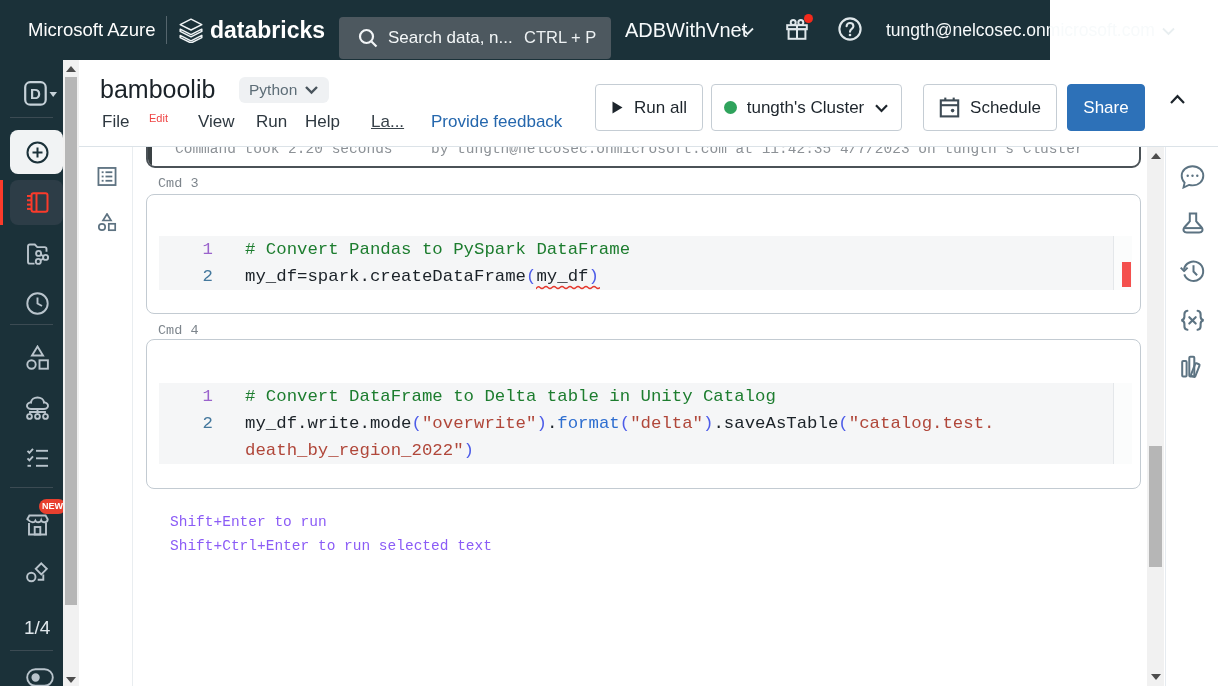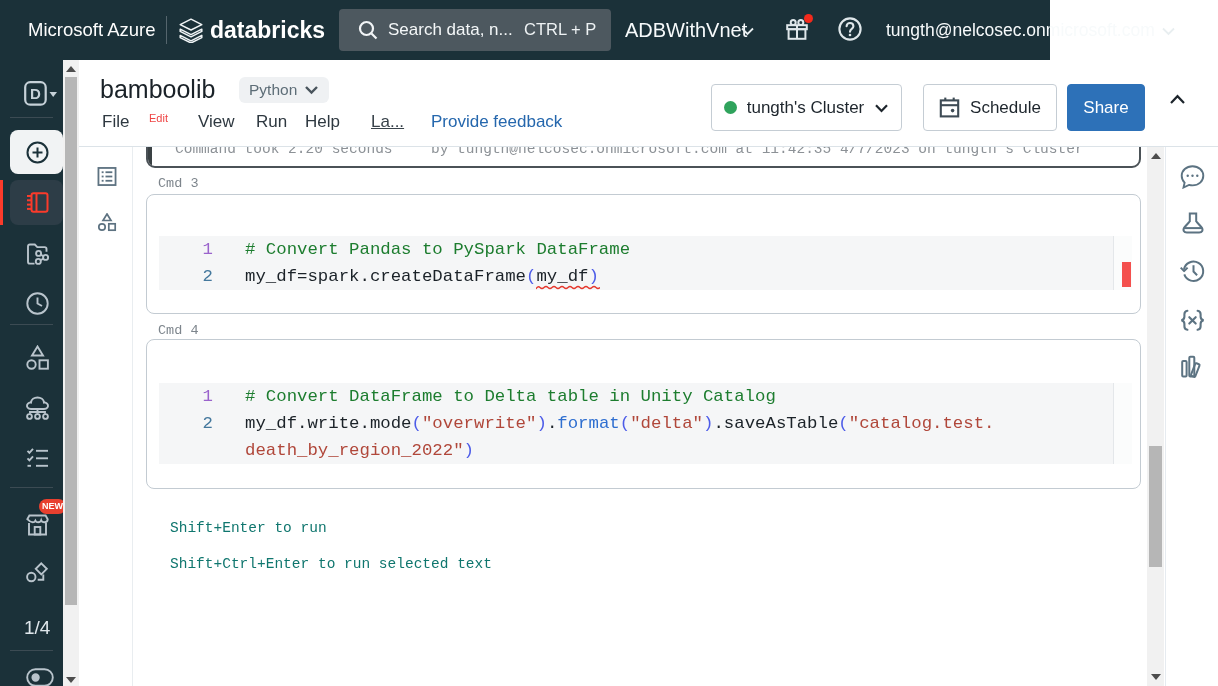--- a/index.html
+++ b/index.html
@@ -58,21 +58,21 @@
     <div class="tb-text" style="left:28px; top:19px; font-size:18.5px; color:#fdfdfd;">Microsoft Azure</div>
     <div class="abs" style="left:166px; top:16px; width:1px; height:28px; background:#55656d;"></div>
 
     <svg class="abs" style="left:179px; top:18px;" width="24" height="25" viewBox="0 0 24 25" fill="none" stroke="#f0f4f6" stroke-width="1.5" stroke-linejoin="round">
       <path d="M12 1.2 L22.8 6.6 L12 12 L1.2 6.6 Z"></path>
       <path d="M1.2 11.2 L12 16.6 L22.8 11.2 L22.8 13.4 L12 18.8 L1.2 13.4 Z"></path>
       <path d="M1.2 17.4 L12 22.8 L22.8 17.4 L22.8 19.6 L12 25 L1.2 19.6 Z"></path>
     </svg>
     <div class="tb-text" style="left:210px; top:17px; font-size:23px; font-weight:bold; color:#ffffff;">databricks</div>
 
-    <div class="abs" style="left:339px; top:9px; width:272px; height:42px; background:#4d585f; border-radius:4px;">
+    <div class="abs" style="left:339px; top:17px; width:272px; height:42px; background:#4d585f; border-radius:4px;">
       <svg class="abs" style="left:18px; top:10px;" width="22" height="22" viewBox="0 0 22 22" fill="none" stroke="#f2f5f7" stroke-width="2.2">
         <circle cx="9.5" cy="9.5" r="6.5"></circle>
           <line x1="14.5" y1="14.5" x2="19.5" y2="19.5"></line>
       </svg>
       <div class="tb-text" style="left:49px; top:11px; font-size:17px; color:#f4f7f8;">Search data, n...</div>
       <div class="tb-text" style="left:185px; top:11px; font-size:16.5px; color:#eef2f4;">CTRL + P</div>
     </div>
 
     <div class="tb-text" style="left:625px; top:19px; font-size:20px; color:#f7fafb;">ADBWithVnet</div>
     <svg class="abs" style="left:740px; top:26px;" width="15" height="10" viewBox="0 0 15 10" fill="none" stroke="#e8eef0" stroke-width="1.8">
@@ -201,20 +201,26 @@
         </svg>
     </div>
     <div class="abs" style="left:23px; top:52px; font-size:17px; color:#2e3840;">File</div>
     <div class="abs" style="left:70px; top:52px; font-size:11px; color:#ef4444;">Edit</div>
     <div class="abs" style="left:119px; top:52px; font-size:17px; color:#2e3840;text-align:right;">View</div>
     <div class="abs" style="left:177px; top:52px; font-size:17px; color:#2e3840;">Run</div>
     <div class="abs" style="left:226px; top:52px; font-size:17px; color:#2e3840;">Help</div>
     <div class="abs" style="left:292px; top:52px; font-size:17px; color:#39434b; text-decoration:underline;">La...</div>
     <div class="abs" style="left:352px; top:52px; font-size:17px; color:#2567ad;">Provide feedback</div>
 
+    <button class="btn" style="left:516px; top:24px; width:106px; gap:10px;">
+      <svg width="13" height="15" viewBox="0 0 13 15">
+          <path d="M1.5 1.5 L11.5 7.5 L1.5 13.5 Z" fill="#1d252c"></path>
+        </svg>
+      <span>Run all</span>
+    </button>
     <button class="btn" style="left:632px; top:24px; width:189px; gap:10px;">
       <span style="width:13px; height:13px; border-radius:50%; background:#2fa35c; display:inline-block;"></span>
       <span>tungth's Cluster</span>
       <svg width="15" height="10" viewBox="0 0 15 10" fill="none" stroke="#1d252c" stroke-width="2.2">
           <path d="M2 2.2 L7.5 8 L13 2.2"></path>
         </svg>
     </button>
     <button class="btn" style="left:844px; top:24px; width:132px; gap:10px;">
       <svg width="21" height="21" viewBox="0 0 21 21" fill="none" stroke="#3e4b55" stroke-width="2.1">
         <rect x="1.8" y="3.4" width="17.4" height="16"></rect>
@@ -276,21 +282,21 @@
       <div class="codearea" style="left:12px; top:43px; width:973px; height:81px;">
         <div class="lnum" style="left:32px; top:0; color:#9a63cc;">1</div>
         <div class="lnum" style="left:32px; top:27px; color:#44789d;">2</div>
         <div class="codeline grn" style="left:86px; top:0;"># Convert DataFrame to Delta table in Unity Catalog</div>
         <div class="codeline" style="left:86px; top:27px;">my_df.write.mode<span class="par">(</span><span class="red">"overwrite"</span><span class="par">)</span>.<span class="blu">format</span><span class="par">(</span><span class="red">"delta"</span><span class="par">)</span>.saveAsTable<span class="par">(</span><span class="red">"catalog.test.</span></div>
         <div class="codeline" style="left:86px; top:54px;"><span class="red">death_by_region_2022"</span><span class="par">)</span></div>
         <div class="abs" style="left:954px; top:0; width:19px; height:81px; background:#fbfcfc; border-left:1px solid #e4e7ea;"></div>
       </div>
     </div>
 
-    <div class="abs mono" style="left:91px; top:363px; font-size:14.5px; color:#0f766e; white-space:pre; line-height:36px;">Shift+Enter to run<br>Shift+Ctrl+Enter to run selected text</div>
+    <div class="abs mono" style="left:91px; top:363px; font-size:14.5px; color:#8b5cf6; white-space:pre; line-height:24px;">Shift+Enter to run<br>Shift+Ctrl+Enter to run selected text</div>
   </div>
 
   <div class="abs" id="nbsb">
     <div class="uparrow abs" style="left:4px; top:6px;"></div>
     <div class="abs" style="left:2px; top:299px; width:13px; height:121px; background:#b6b6b6;"></div>
     <div class="dnarrow abs" style="left:4px; top:527px;"></div>
   </div>
 
   <div class="abs" id="rpanel">
 

